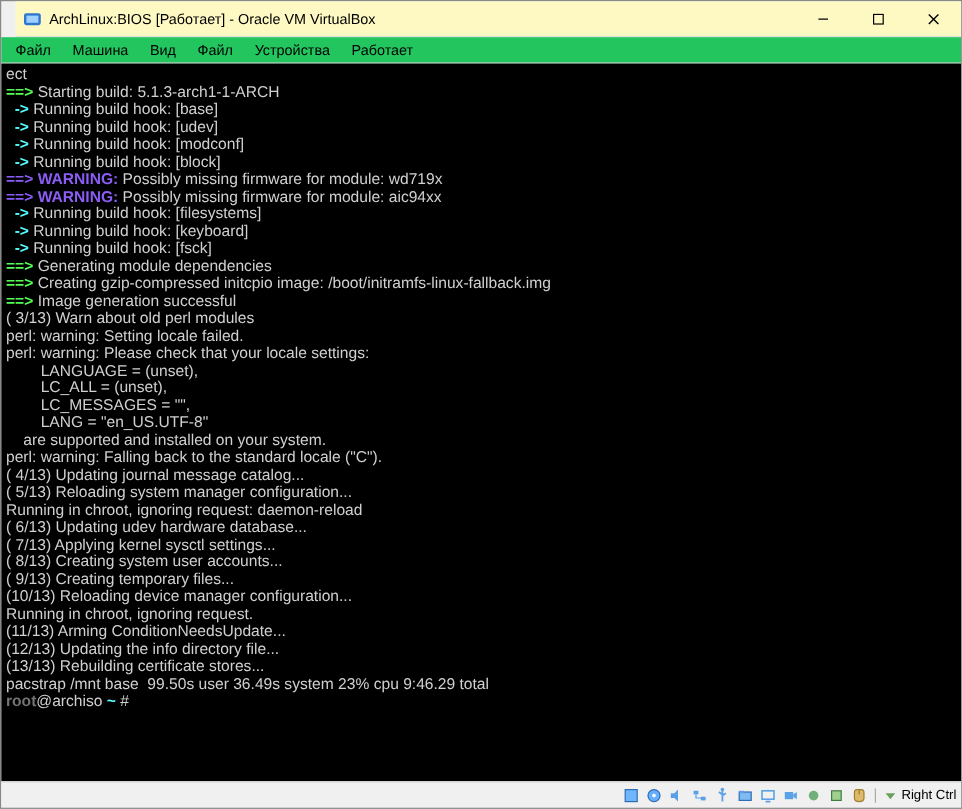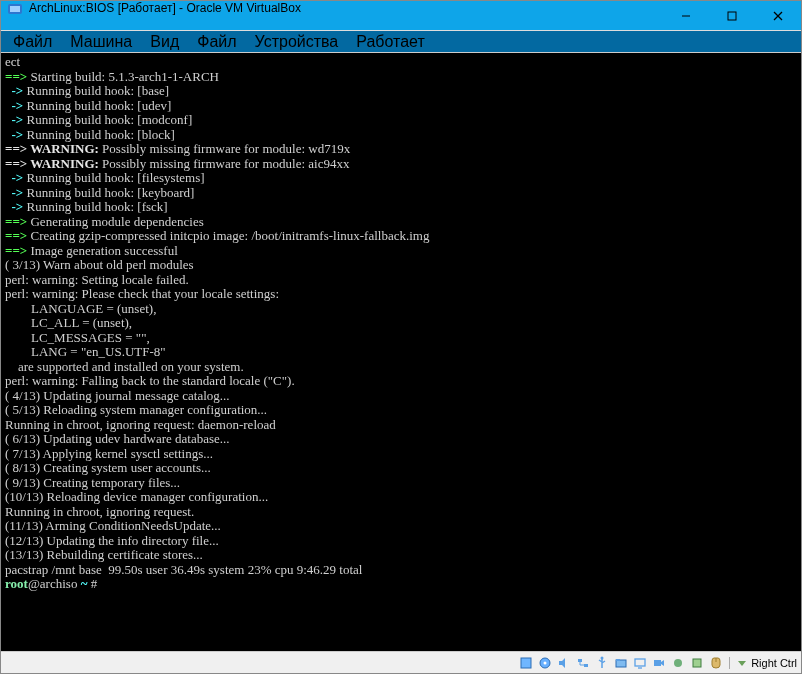--- a/index.html
+++ b/index.html
@@ -6,24 +6,26 @@
   body {
     font-family: "Segoe UI", Tahoma, sans-serif;
     background: #f0f0f0;
     width: 802px;
     height: 674px;
     overflow: hidden;
     border: 1px solid #888;
   }
   .titlebar {
     height: 30px;
-    background: #0ea5e9;
+    background: #fef9c3;
     display: flex;
+    align-items: center;
     padding: 0 0 0 6px;
     border-bottom: 1px solid #ddd;
+    margin-left: 12px;
   }
   .titlebar .app-icon {
     width: 16px; height: 16px;
     margin-right: 6px;
     display:flex;align-items:center;justify-content:center;
   }
   .titlebar .title {
     font-size: 12px;
     color: #000;
     flex: 1;
@@ -32,48 +34,48 @@
   .win-btn {
     width: 46px; height: 100%;
     display:flex;align-items:center;justify-content:center;
     font-size: 14px;
     cursor: pointer;
     font-family: "Segoe UI", sans-serif;
   }
 
   .menubar {
     height: 22px;
-    background: #0369a1;
+    background: #22c55e;
     display:flex;
     align-items:center;
     padding: 0 4px;
-    font-size: 16px;
+    font-size: 12px;
     gap: 2px;
     border-bottom: 1px solid #ccc;
   }
   .menu-item {
     padding: 2px 8px;
     cursor: pointer;
   }
 
   .terminal {
     background: #000;
     color: #aaa;
-    font-family: Liberation Serif, serif;
+    font-family: Liberation Sans, sans-serif;
     font-size: 13px;
     line-height: 14.5px;
     padding: 2px 4px 4px 4px;
     height: 598px;
     overflow: hidden;
     white-space: pre;
   }
   .c-green  { color: #55ff55; font-weight: bold; }
   .c-cyan   { color: #55ffff; font-weight: bold; }
-  .c-yellow { color: #e5e5e5; font-weight: bold; }
-  .c-red    { color: #86efac; font-weight: bold; }
+  .c-yellow { color: #8b5cf6; font-weight: bold; }
+  .c-red    { color: #737373; font-weight: bold; }
   .c-white  { color: #d0d0d0; }
 
   .statusbar {
     height: 22px;
     background: #f0f0f0;
     display:flex;
     align-items:center;
     justify-content:flex-end;
     padding: 0 4px;
     gap: 3px;

